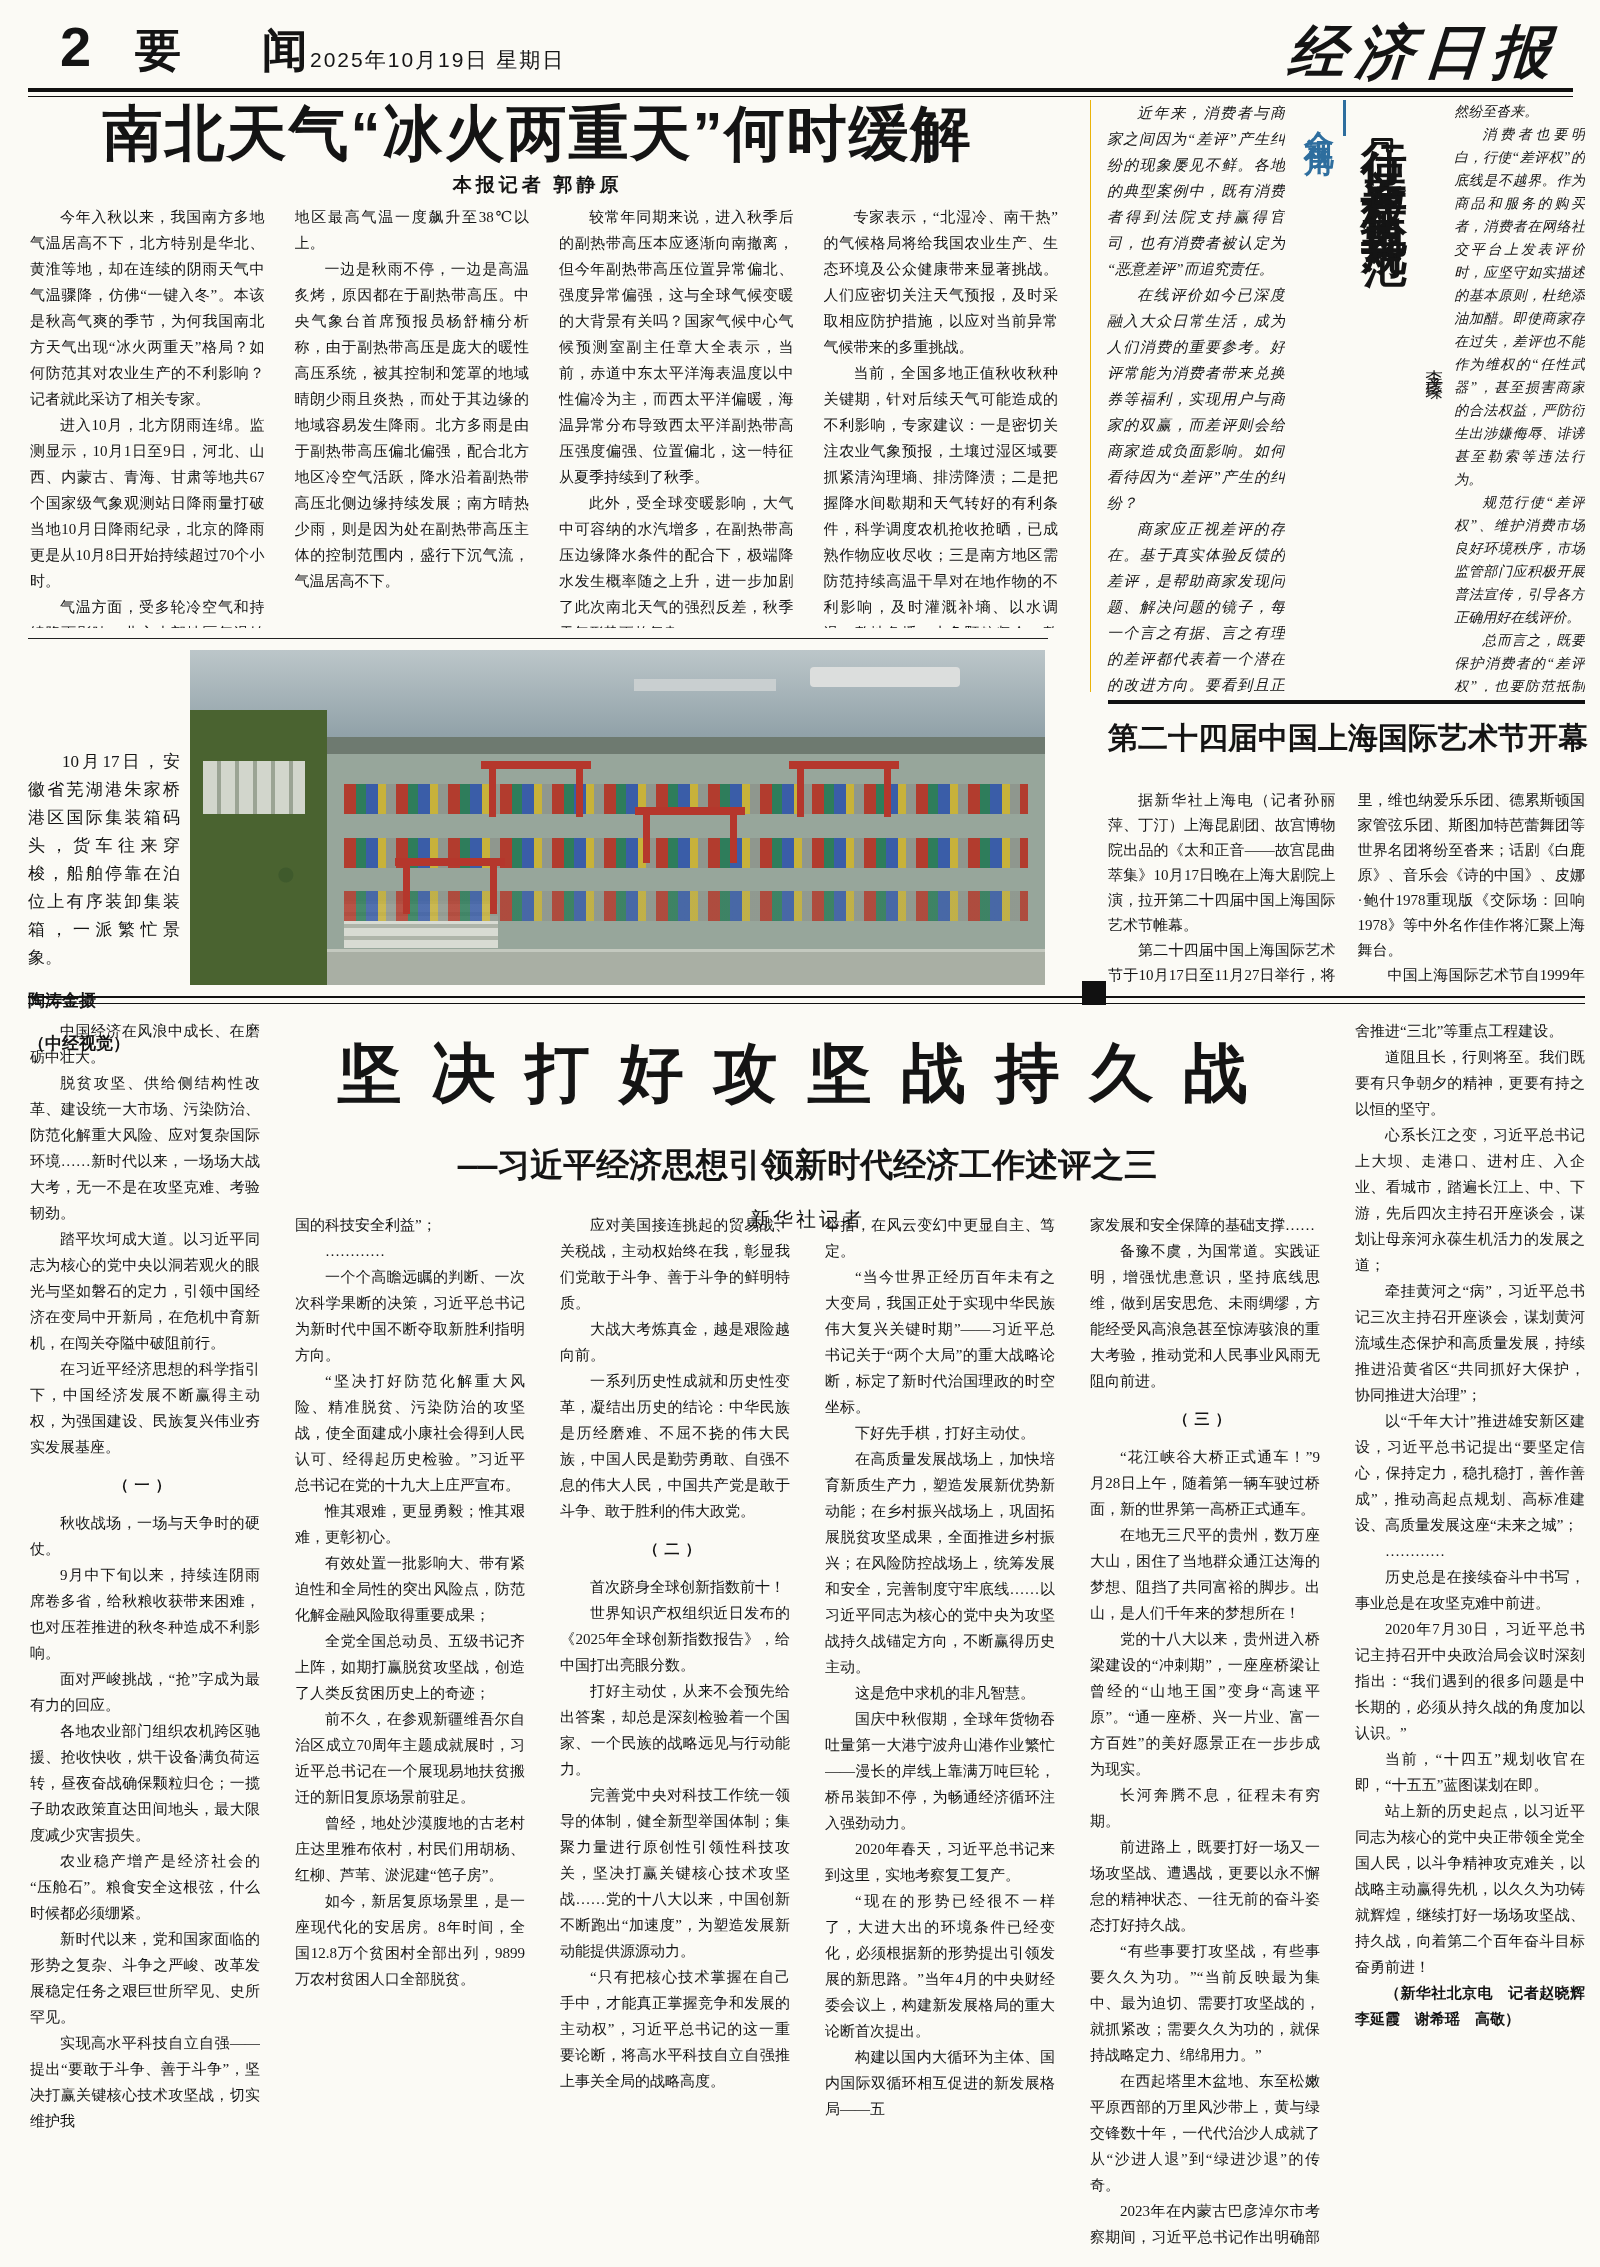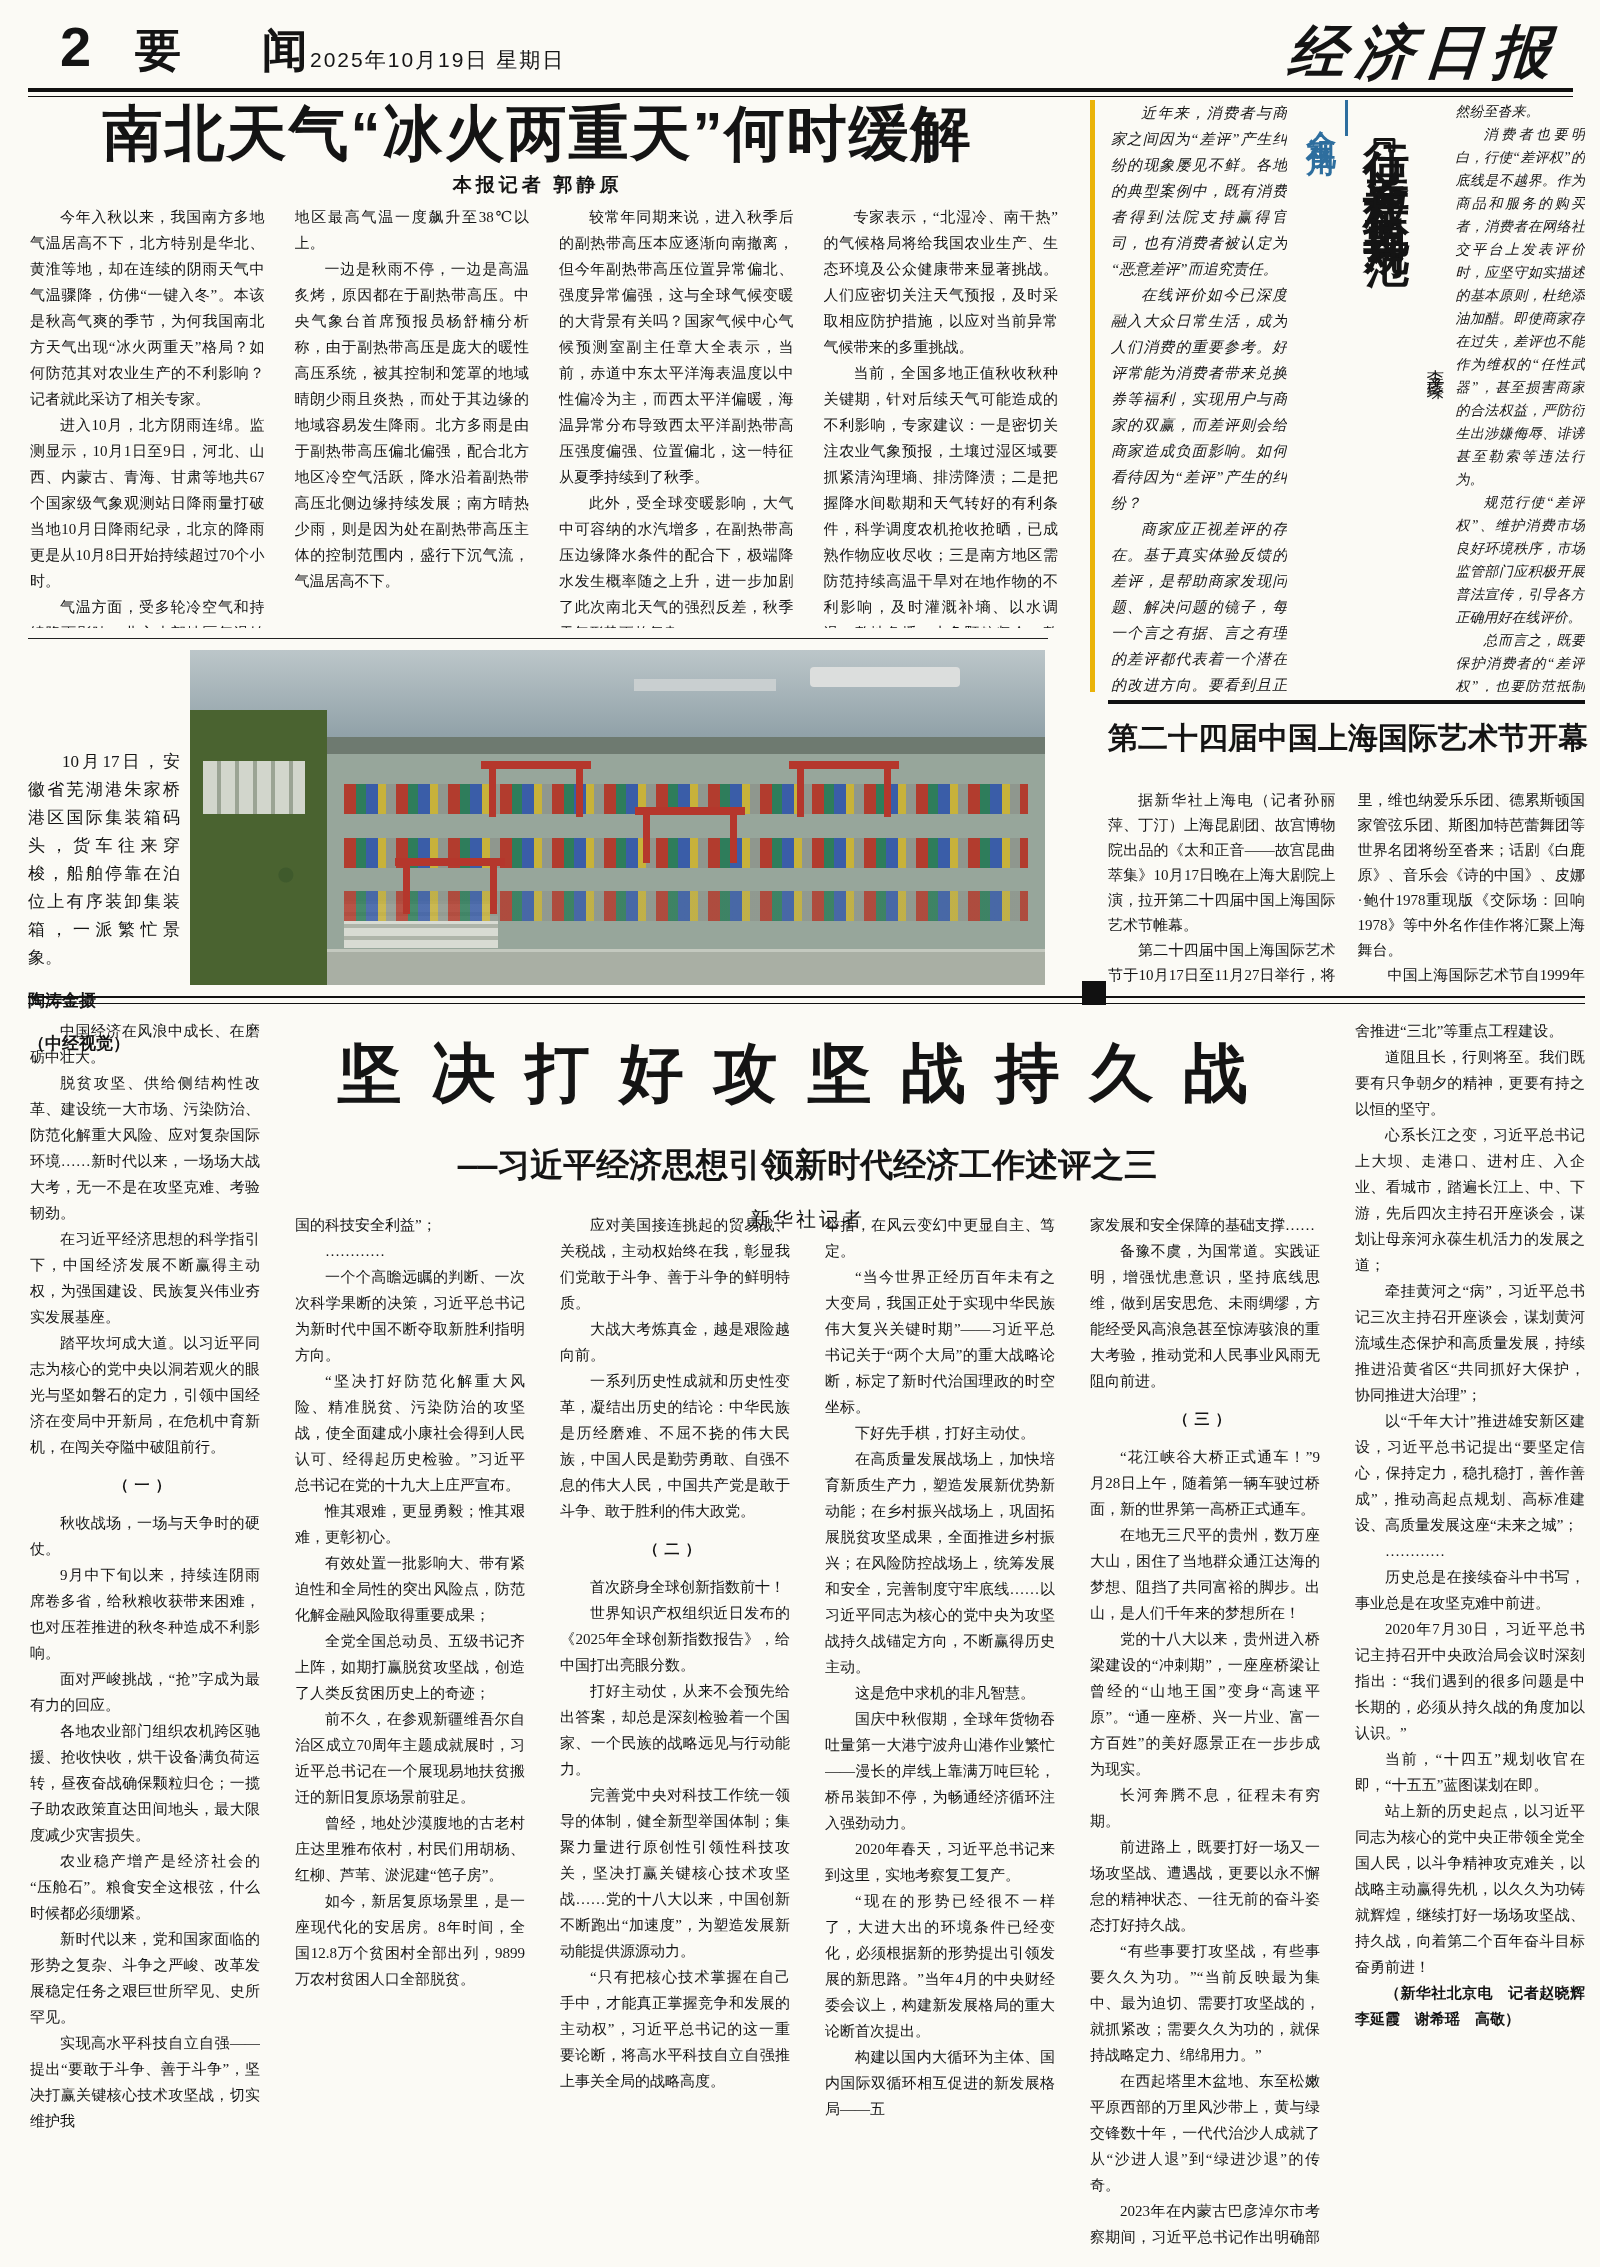--- a/index.html
+++ b/index.html
@@ -22,21 +22,21 @@
   .col p.sec{text-indent:0;text-align:center;letter-spacing:6px;margin:12px 0;font-weight:bold;}
   .col p.sig{font-weight:bold;}
   
   .w-headline{position:absolute;left:30px;top:94px;width:1015px;text-align:center;
               font-family:"Liberation Sans","DejaVu Sans",sans-serif;font-weight:900;font-size:60px;letter-spacing:2px;white-space:nowrap;}
   .w-byline{position:absolute;left:30px;top:172px;width:1015px;text-align:center;font-size:19px;font-weight:bold;letter-spacing:4px;}
   .w-cols{position:absolute;left:30px;top:204px;width:1028px;height:424px;display:flex;gap:30px;}
   .w-cols .col{flex:1;height:100%;}
   .w-rule{position:absolute;left:28px;top:638px;width:1020px;border-top:1px solid #222;}
   
-  .jvj{position:absolute;left:1090px;top:100px;width:495px;height:592px;border-left:5px solid #eab308;
+  .jvj{position:absolute;left:1090px;top:100px;width:495px;height:592px;border-left:1px solid #eab308;
        display:flex;gap:12px;padding-left:16px;box-sizing:border-box;}
   .jvj-colA{width:204px;height:100%;font-size:15px;line-height:26px;}
   .jvj-labelwrap{width:46px;display:flex;flex-direction:column;align-items:center;}
   .jvj-label{writing-mode:vertical-rl;text-orientation:upright;font-size:30px;font-weight:900;
              letter-spacing:8px;padding:6px 4px;border-right:3px solid;}
   .jvj-headcol{width:100px;position:relative;height:100%;}
   .jvj-headline{writing-mode:vertical-rl;text-orientation:upright;font-size:46px;font-weight:900;
                 line-height:1;letter-spacing:10px;margin:4px auto 0 6px;height:560px;}
   .jvj-author{position:absolute;right:-4px;top:255px;writing-mode:vertical-rl;text-orientation:upright;
               font-size:18px;letter-spacing:6px;}
@@ -180,22 +180,22 @@
   </div>
 
   <div class="m-rule1"></div>
   <div class="m-rule2"></div>
   <div class="m-square"></div>
 
   <div>
     <div class="m-col1 col">
         <p>中国经济在风浪中成长、在磨砺中壮大。</p>
         <p>脱贫攻坚、供给侧结构性改革、建设统一大市场、污染防治、防范化解重大风险、应对复杂国际环境……新时代以来，一场场大战大考，无一不是在攻坚克难、考验韧劲。</p>
+        <p>踏平坎坷成大道。以习近平同志为核心的党中央以洞若观火的眼光与坚如磐石的定力，引领中国经济在变局中开新局，在危机中育新机，在闯关夺隘中破阻前行。</p>
         <p>在习近平经济思想的科学指引下，中国经济发展不断赢得主动权，为强国建设、民族复兴伟业夯实发展基座。</p>
-        <p>踏平坎坷成大道。以习近平同志为核心的党中央以洞若观火的眼光与坚如磐石的定力，引领中国经济在变局中开新局，在危机中育新机，在闯关夺隘中破阻前行。</p>
         <p class="sec">（一）</p>
         <p>秋收战场，一场与天争时的硬仗。</p>
         <p>9月中下旬以来，持续连阴雨席卷多省，给秋粮收获带来困难，也对压茬推进的秋冬种造成不利影响。</p>
         <p>面对严峻挑战，“抢”字成为最有力的回应。</p>
         <p>各地农业部门组织农机跨区驰援、抢收快收，烘干设备满负荷运转，昼夜奋战确保颗粒归仓；一揽子助农政策直达田间地头，最大限度减少灾害损失。</p>
         <p>农业稳产增产是经济社会的“压舱石”。粮食安全这根弦，什么时候都必须绷紧。</p>
         <p>新时代以来，党和国家面临的形势之复杂、斗争之严峻、改革发展稳定任务之艰巨世所罕见、史所罕见。</p>
         <p>实现高水平科技自立自强——提出“要敢于斗争、善于斗争”，坚决打赢关键核心技术攻坚战，切实维护我</p>
       </div>
     <div class="m-head">

